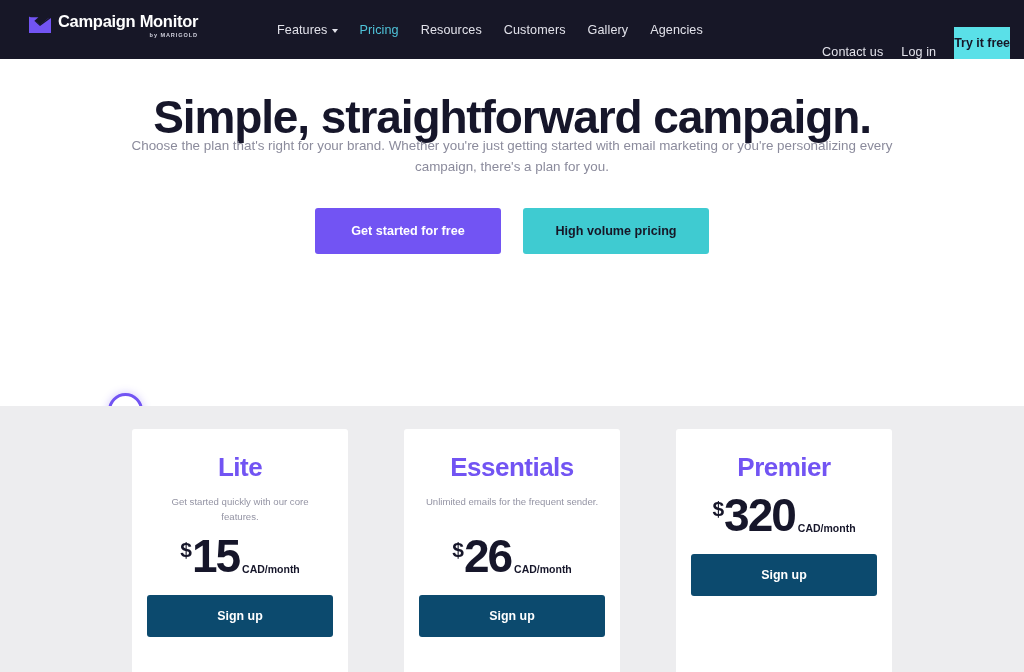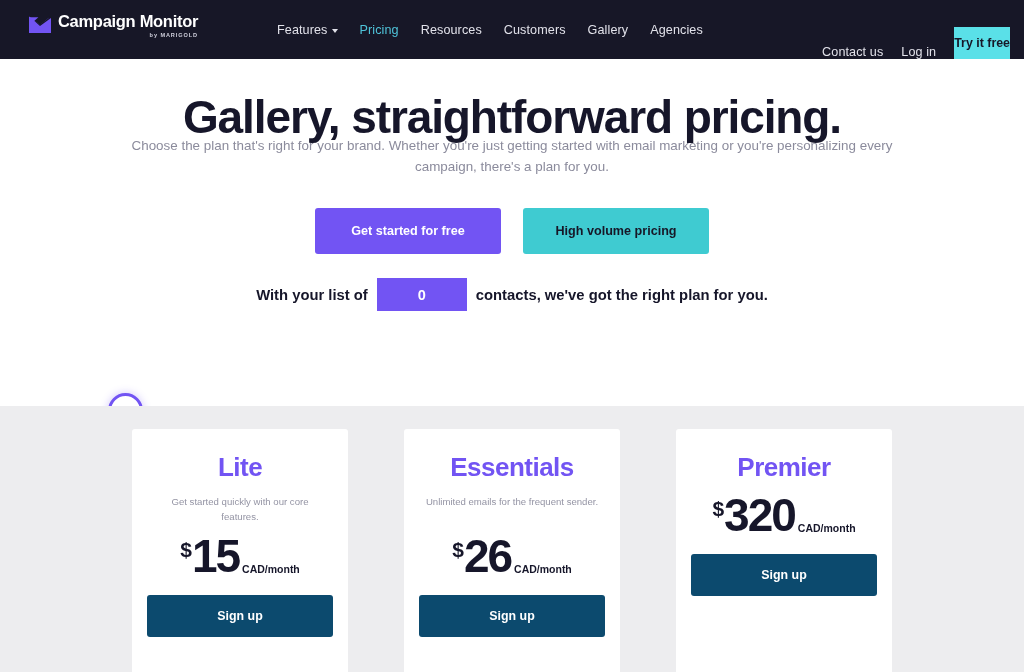--- a/index.html
+++ b/index.html
@@ -220,33 +220,28 @@
 
   <div class="nav-right">
     <span class="nav-link">Contact us</span>
     <span class="nav-link">Log in</span>
     <button class="btn-tryfree">Try it free</button>
   </div>
 </div>
 
 <div class="hero">
 
-  <h1 class="hero-title">Gallery, straightforward pricing.</h1>
+  <h1 class="hero-title">Simple, straightforward campaign.</h1>
   <p class="hero-sub">Choose the plan that's right for your brand. Whether you're just getting started with email marketing or you're personalizing every campaign, there's a plan for you.</p>
 
   <div class="cta-row">
     <button class="cta cta-primary">Get started for free</button>
     <button class="cta cta-secondary">High volume pricing</button>
   </div>
 
-  <div class="contacts-line">
-    <span>With your list of</span>
-    <span class="contacts-box">0</span>
-    <span>contacts, we've got the right plan for you.</span>
-  </div>
 
   <div class="slider-wrap">
     <div class="slider-track"></div>
     <div class="slider-knob">
       <span class="tri-l"></span>
       <span class="tri-r"></span>
     </div>
     <div class="slider-max">MORE THAN 50,000 »</div>
   </div>
 </div>

